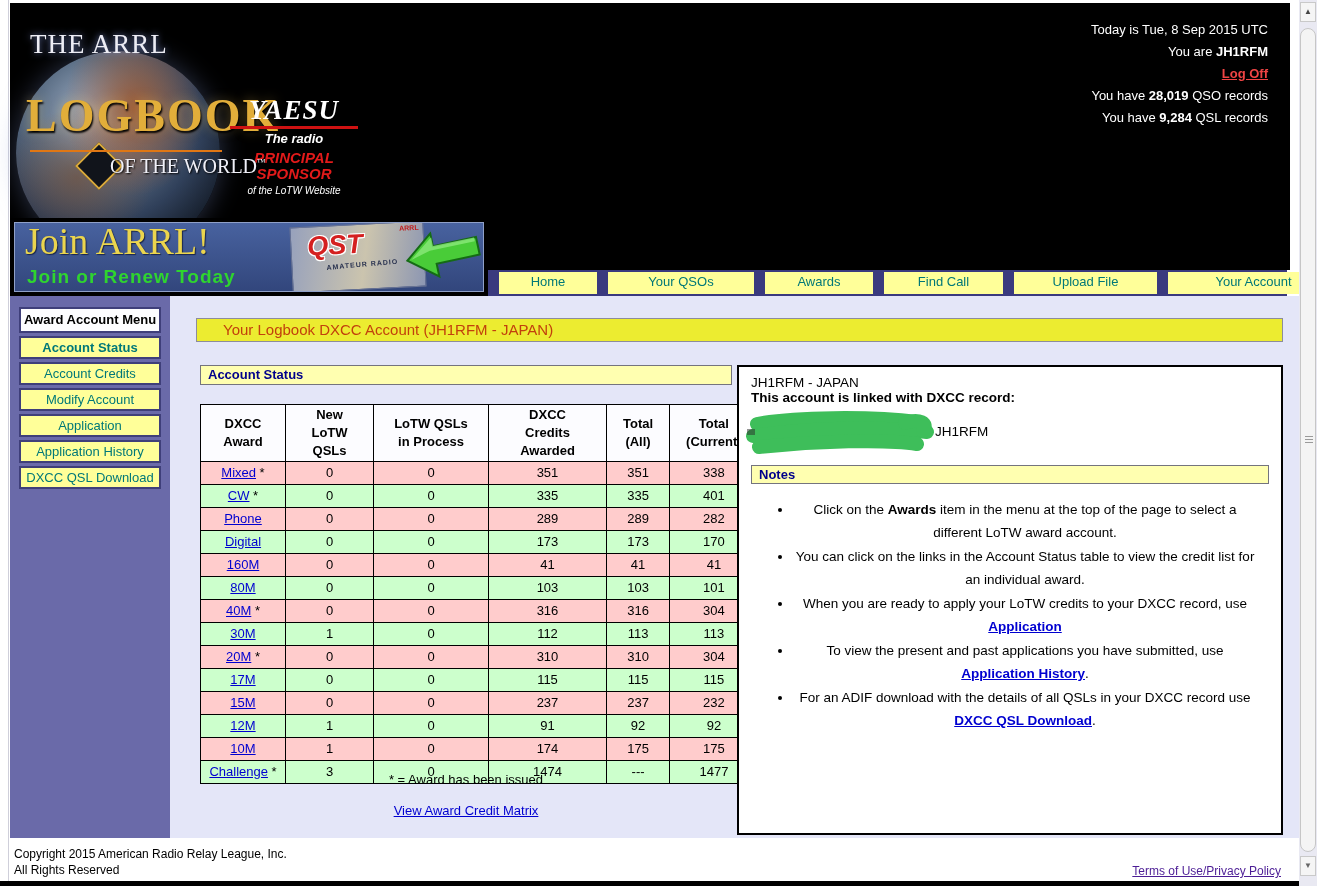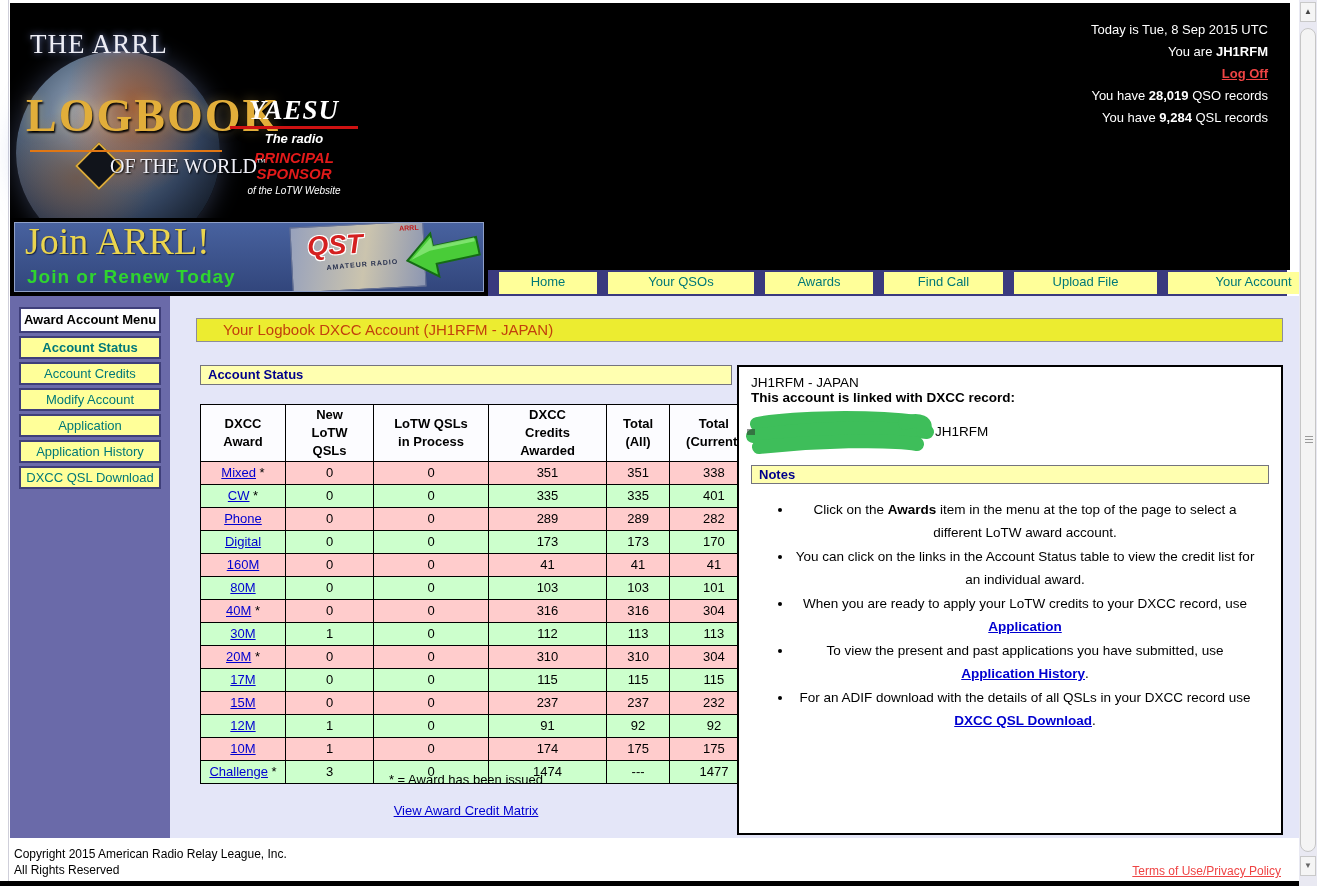--- a/index.html
+++ b/index.html
@@ -104,21 +104,21 @@
   .notes-hdr{box-sizing:border-box;border:1px solid #74747E;background:#FFFFB0;color:#00008B;
     font-weight:bold;font-size:13px;line-height:17px;height:19px;padding-left:7px;margin:8px 0 14px;}
   .notes-list{margin:0;padding:0 8px 0 38px;line-height:23px;}
   .notes-list li{margin:0 4px 1px;text-align:center;}
   .note-bold{font-weight:bold;}
   .note-link{color:#0000D0;text-decoration:underline;font-weight:bold;cursor:pointer;}
 
   
   .footer-copy{position:absolute;left:14px;top:846px;font-size:12px;line-height:16px;color:#000;}
   .terms-wrap{position:absolute;right:36px;top:864px;font-size:12px;}
-  .terms-link{color:#ef4444;cursor:pointer;}
+  .terms-link{color:#4c1d95;cursor:pointer;}
   .bottom-bar{position:absolute;left:0;top:881px;width:1317px;height:5px;background:#000;}
 
   
   .sb{position:absolute;right:0;top:0;width:18px;height:886px;background:#E9E9F2;}
   .sb-btn{position:absolute;left:1px;width:16px;height:20px;background:#F5F5F5;border:1px solid #C9C9C9;
     box-sizing:border-box;color:#444;font-size:8px;text-align:center;line-height:18px;cursor:pointer;}
   .sb-up{top:2px;}
   .sb-down{top:856px;color:#666;}
   .sb-thumb{position:absolute;left:1px;top:28px;width:16px;height:824px;box-sizing:border-box;
     background:#F4F4F4;border:1px solid #C6C6C6;border-radius:8px;cursor:pointer;}

